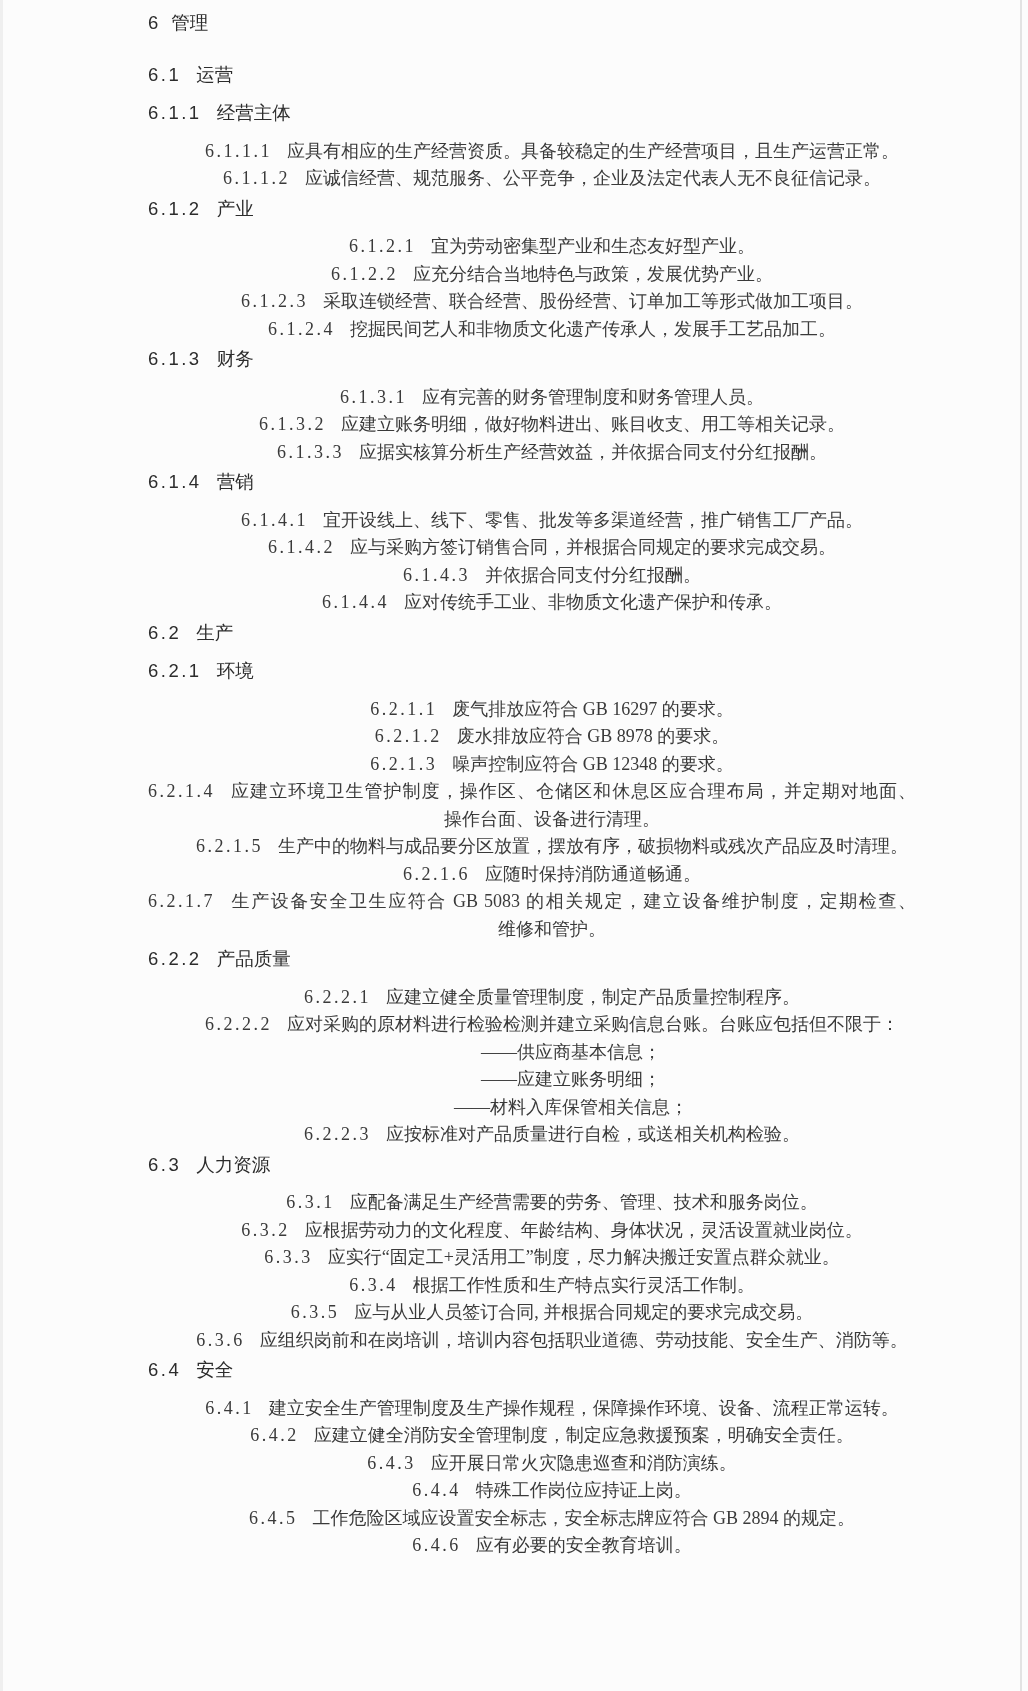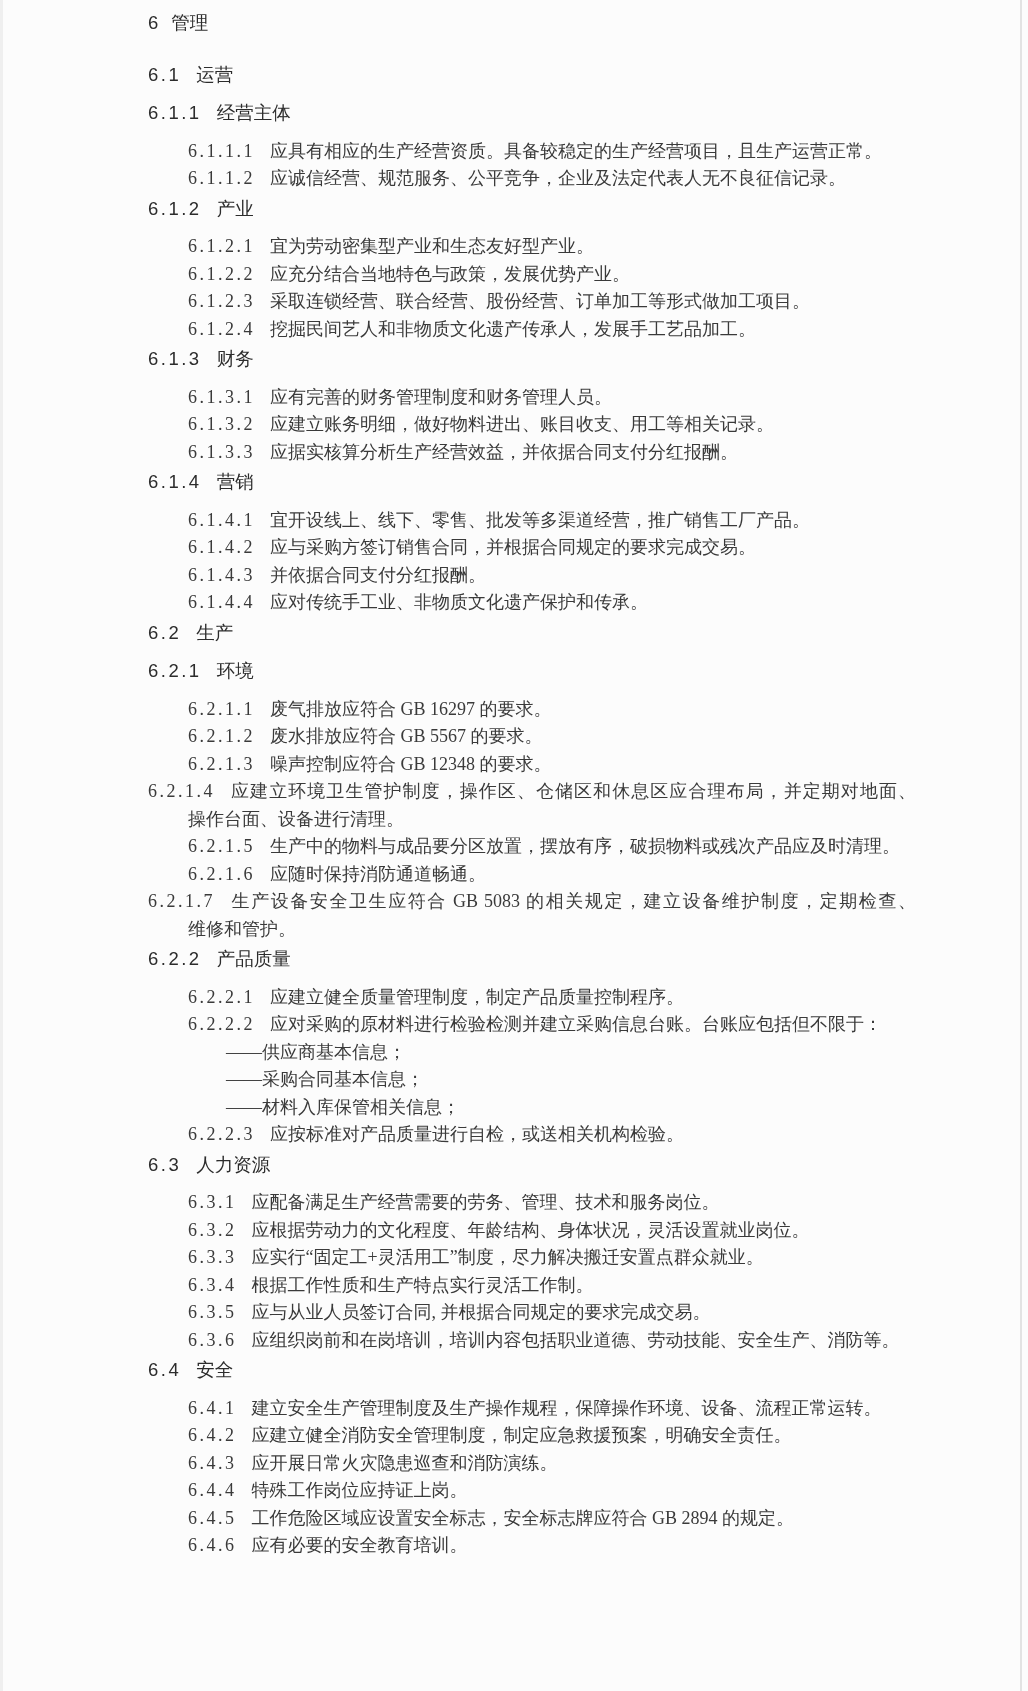--- a/index.html
+++ b/index.html
@@ -25,21 +25,21 @@
   .h1, .h2, .h3 {
     font-family: "Liberation Sans", sans-serif;
     font-weight: normal;
     font-size: 18.5px;
     color: #2c2c2c;
   }
   .h1 { margin-bottom: 24px; }
   .h2, .h3 { margin-top: 2px; margin-bottom: 11px; }
   .num { letter-spacing: 2.5px; margin-right: 15px; white-space: nowrap; }
   .h1 .num { letter-spacing: 0; margin-right: 13px; }
-  .clause, .cont, .dash { text-align: left; margin-left: 40px; }
+  .clause, .cont, .dash { text-align: center; margin-left: 40px; }
   .open { text-align: justify; text-align-last: justify; }
   .dash { padding-left: 38px; }
   .edge-l {
     position: absolute; top: 0; left: 0;
     width: 3px; height: 100%;
     background: #efefef;
   }
   .edge-r {
     position: absolute; top: 0; right: 6px;
     width: 2px; height: 100%;
@@ -68,33 +68,33 @@
       <p class="b clause"><span class="num">6.1.3.2</span><span class="txt">应建立账务明细，做好物料进出、账目收支、用工等相关记录。</span></p>
       <p class="b clause"><span class="num">6.1.3.3</span><span class="txt">应据实核算分析生产经营效益，并依据合同支付分红报酬。</span></p>
       <p class="b h3"><span class="num">6.1.4</span><span class="txt">营销</span></p>
       <p class="b clause"><span class="num">6.1.4.1</span><span class="txt">宜开设线上、线下、零售、批发等多渠道经营，推广销售工厂产品。</span></p>
       <p class="b clause"><span class="num">6.1.4.2</span><span class="txt">应与采购方签订销售合同，并根据合同规定的要求完成交易。</span></p>
       <p class="b clause"><span class="num">6.1.4.3</span><span class="txt">并依据合同支付分红报酬。</span></p>
       <p class="b clause"><span class="num">6.1.4.4</span><span class="txt">应对传统手工业、非物质文化遗产保护和传承。</span></p>
       <p class="b h2"><span class="num">6.2</span><span class="txt">生产</span></p>
       <p class="b h3"><span class="num">6.2.1</span><span class="txt">环境</span></p>
       <p class="b clause"><span class="num">6.2.1.1</span><span class="txt">废气排放应符合 GB 16297 的要求。</span></p>
-      <p class="b clause"><span class="num">6.2.1.2</span><span class="txt">废水排放应符合 GB 5567 的要求。</span></p>
+      <p class="b clause"><span class="num">6.2.1.2</span><span class="txt">废水排放应符合 GB 8978 的要求。</span></p>
       <p class="b clause"><span class="num">6.2.1.3</span><span class="txt">噪声控制应符合 GB 12348 的要求。</span></p>
       <p class="b open"><span class="num">6.2.1.4</span><span class="txt">应建立环境卫生管护制度，操作区、仓储区和休息区应合理布局，并定期对地面、</span></p>
       <p class="b cont"><span class="txt">操作台面、设备进行清理。</span></p>
       <p class="b clause"><span class="num">6.2.1.5</span><span class="txt">生产中的物料与成品要分区放置，摆放有序，破损物料或残次产品应及时清理。</span></p>
       <p class="b clause"><span class="num">6.2.1.6</span><span class="txt">应随时保持消防通道畅通。</span></p>
       <p class="b open"><span class="num">6.2.1.7</span><span class="txt">生产设备安全卫生应符合 GB 5083 的相关规定，建立设备维护制度，定期检查、</span></p>
       <p class="b cont"><span class="txt">维修和管护。</span></p>
       <p class="b h3"><span class="num">6.2.2</span><span class="txt">产品质量</span></p>
       <p class="b clause"><span class="num">6.2.2.1</span><span class="txt">应建立健全质量管理制度，制定产品质量控制程序。</span></p>
       <p class="b clause"><span class="num">6.2.2.2</span><span class="txt">应对采购的原材料进行检验检测并建立采购信息台账。台账应包括但不限于：</span></p>
       <p class="b dash"><span class="txt">——供应商基本信息；</span></p>
-      <p class="b dash"><span class="txt">——采购合同基本信息；</span></p>
+      <p class="b dash"><span class="txt">——应建立账务明细；</span></p>
       <p class="b dash"><span class="txt">——材料入库保管相关信息；</span></p>
       <p class="b clause"><span class="num">6.2.2.3</span><span class="txt">应按标准对产品质量进行自检，或送相关机构检验。</span></p>
       <p class="b h2"><span class="num">6.3</span><span class="txt">人力资源</span></p>
       <p class="b clause"><span class="num">6.3.1</span><span class="txt">应配备满足生产经营需要的劳务、管理、技术和服务岗位。</span></p>
       <p class="b clause"><span class="num">6.3.2</span><span class="txt">应根据劳动力的文化程度、年龄结构、身体状况，灵活设置就业岗位。</span></p>
       <p class="b clause"><span class="num">6.3.3</span><span class="txt">应实行“固定工+灵活用工”制度，尽力解决搬迁安置点群众就业。</span></p>
       <p class="b clause"><span class="num">6.3.4</span><span class="txt">根据工作性质和生产特点实行灵活工作制。</span></p>
       <p class="b clause"><span class="num">6.3.5</span><span class="txt">应与从业人员签订合同, 并根据合同规定的要求完成交易。</span></p>
       <p class="b clause"><span class="num">6.3.6</span><span class="txt">应组织岗前和在岗培训，培训内容包括职业道德、劳动技能、安全生产、消防等。</span></p>
       <p class="b h2"><span class="num">6.4</span><span class="txt">安全</span></p>

